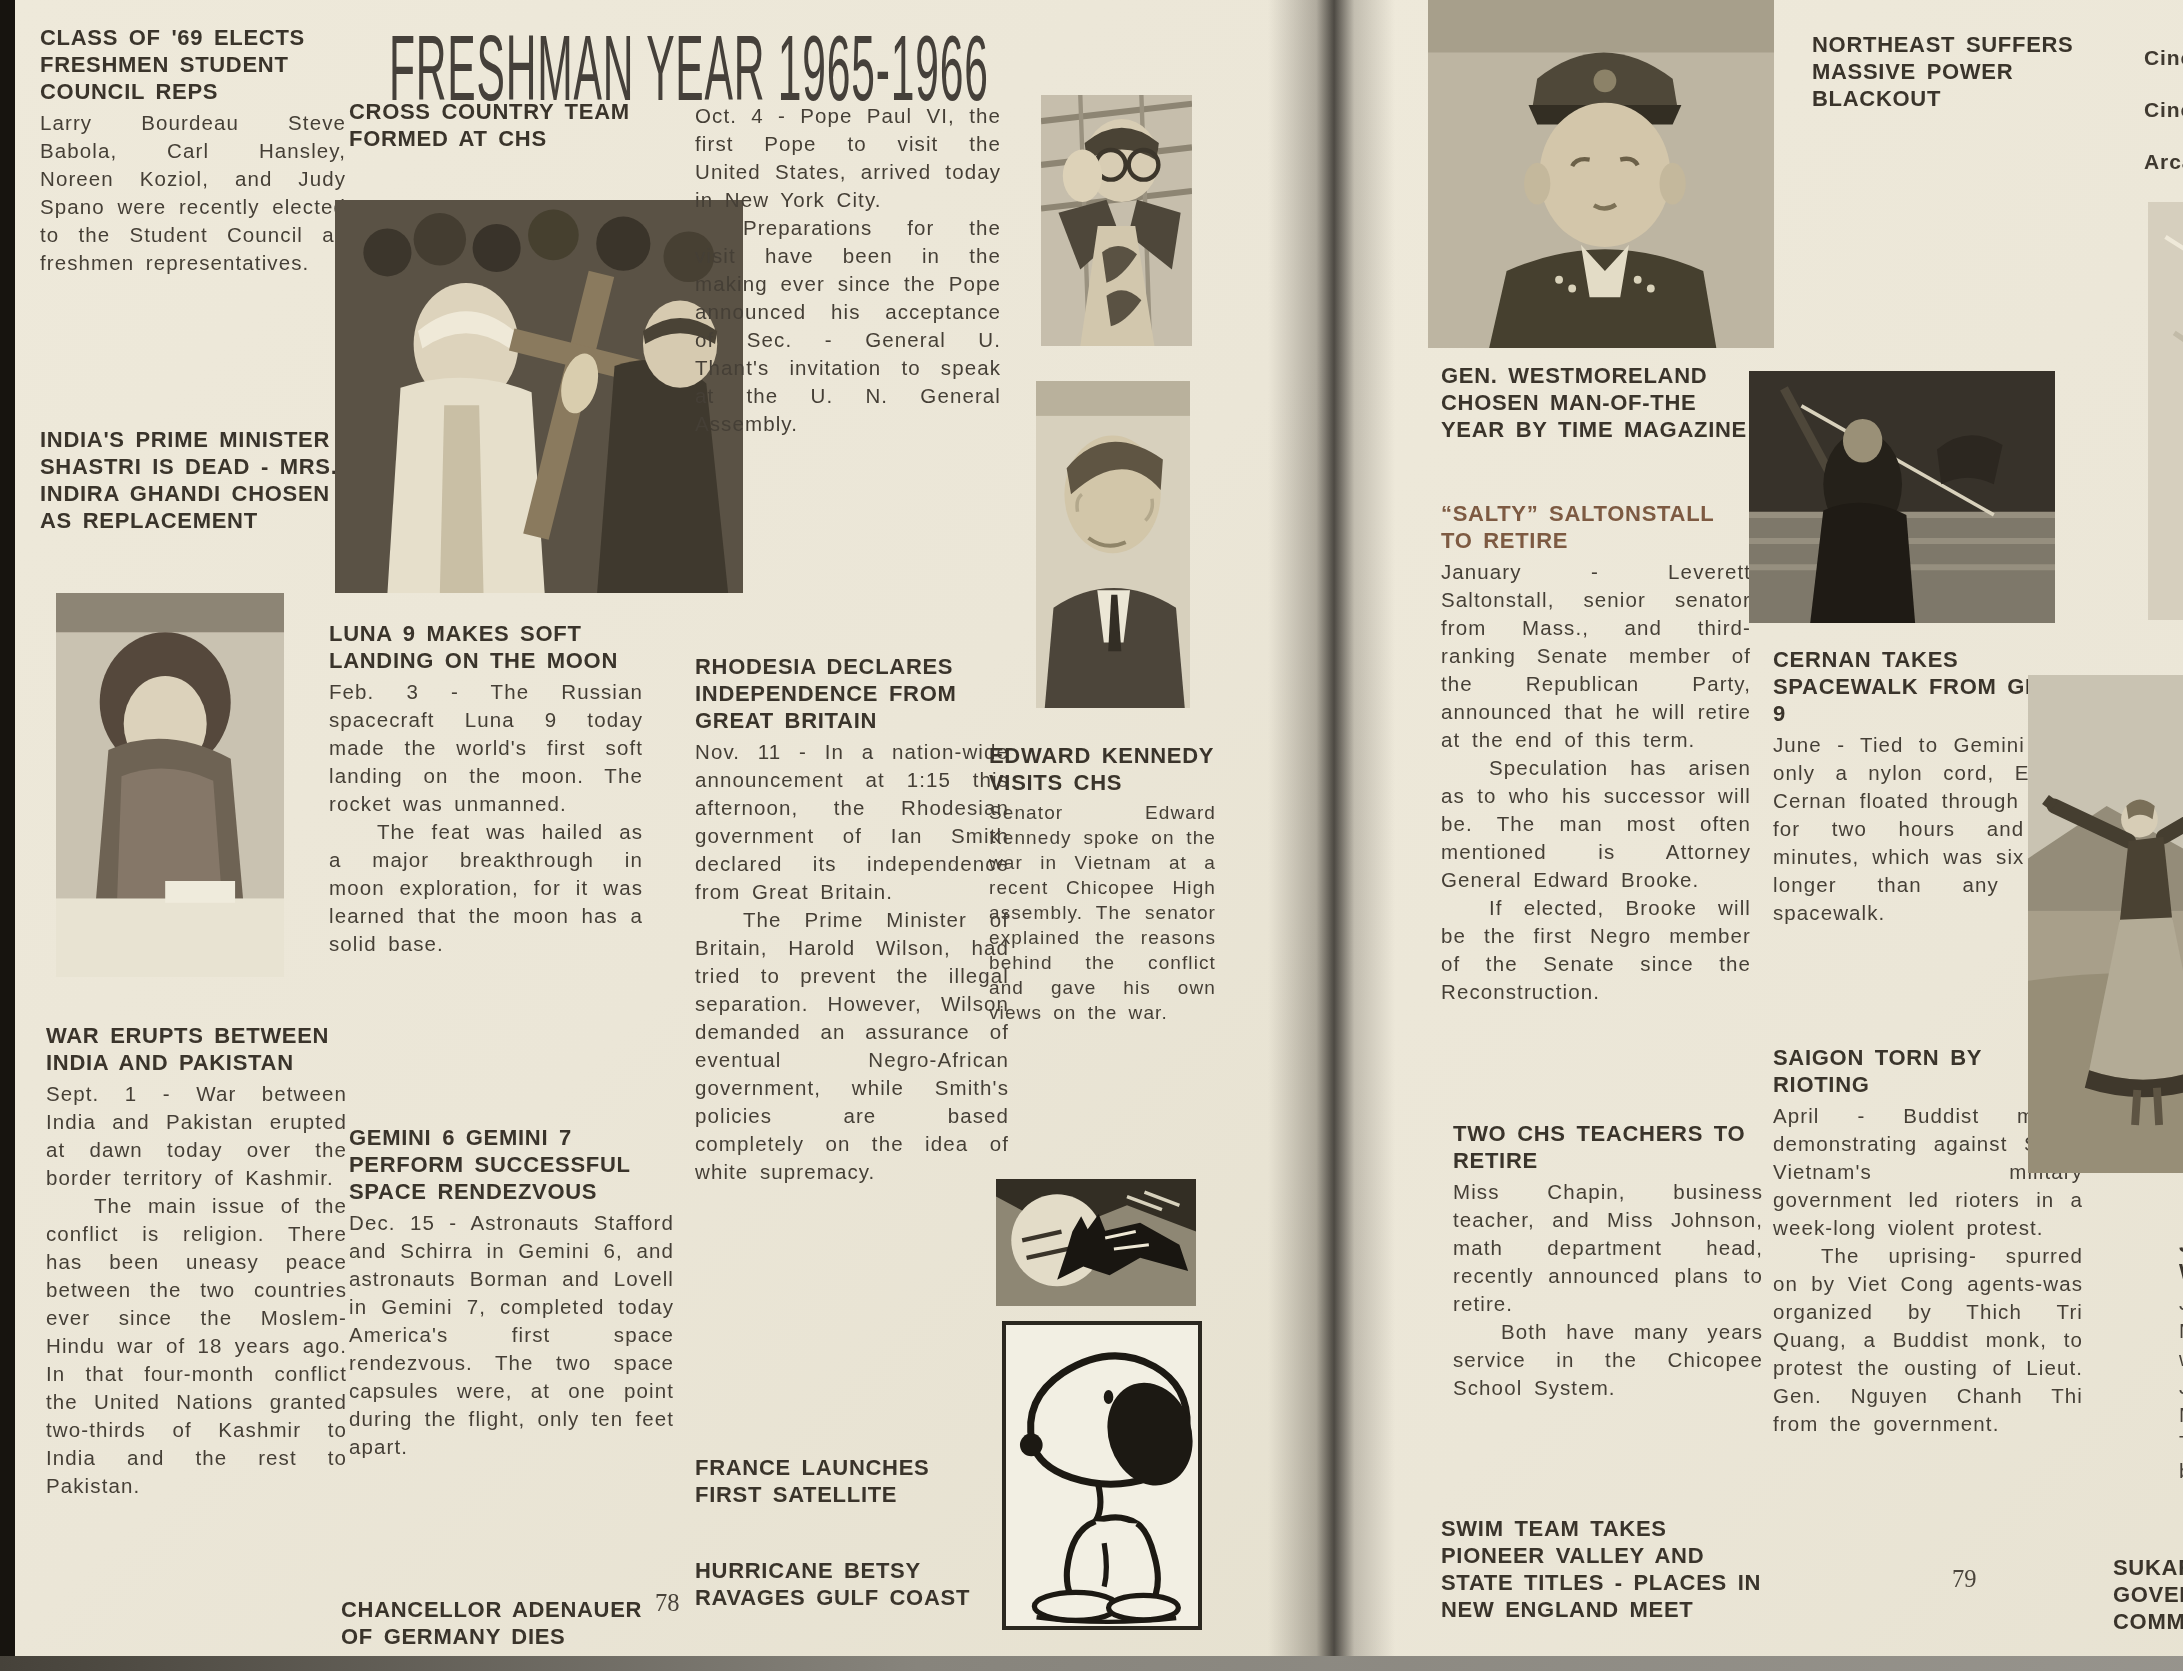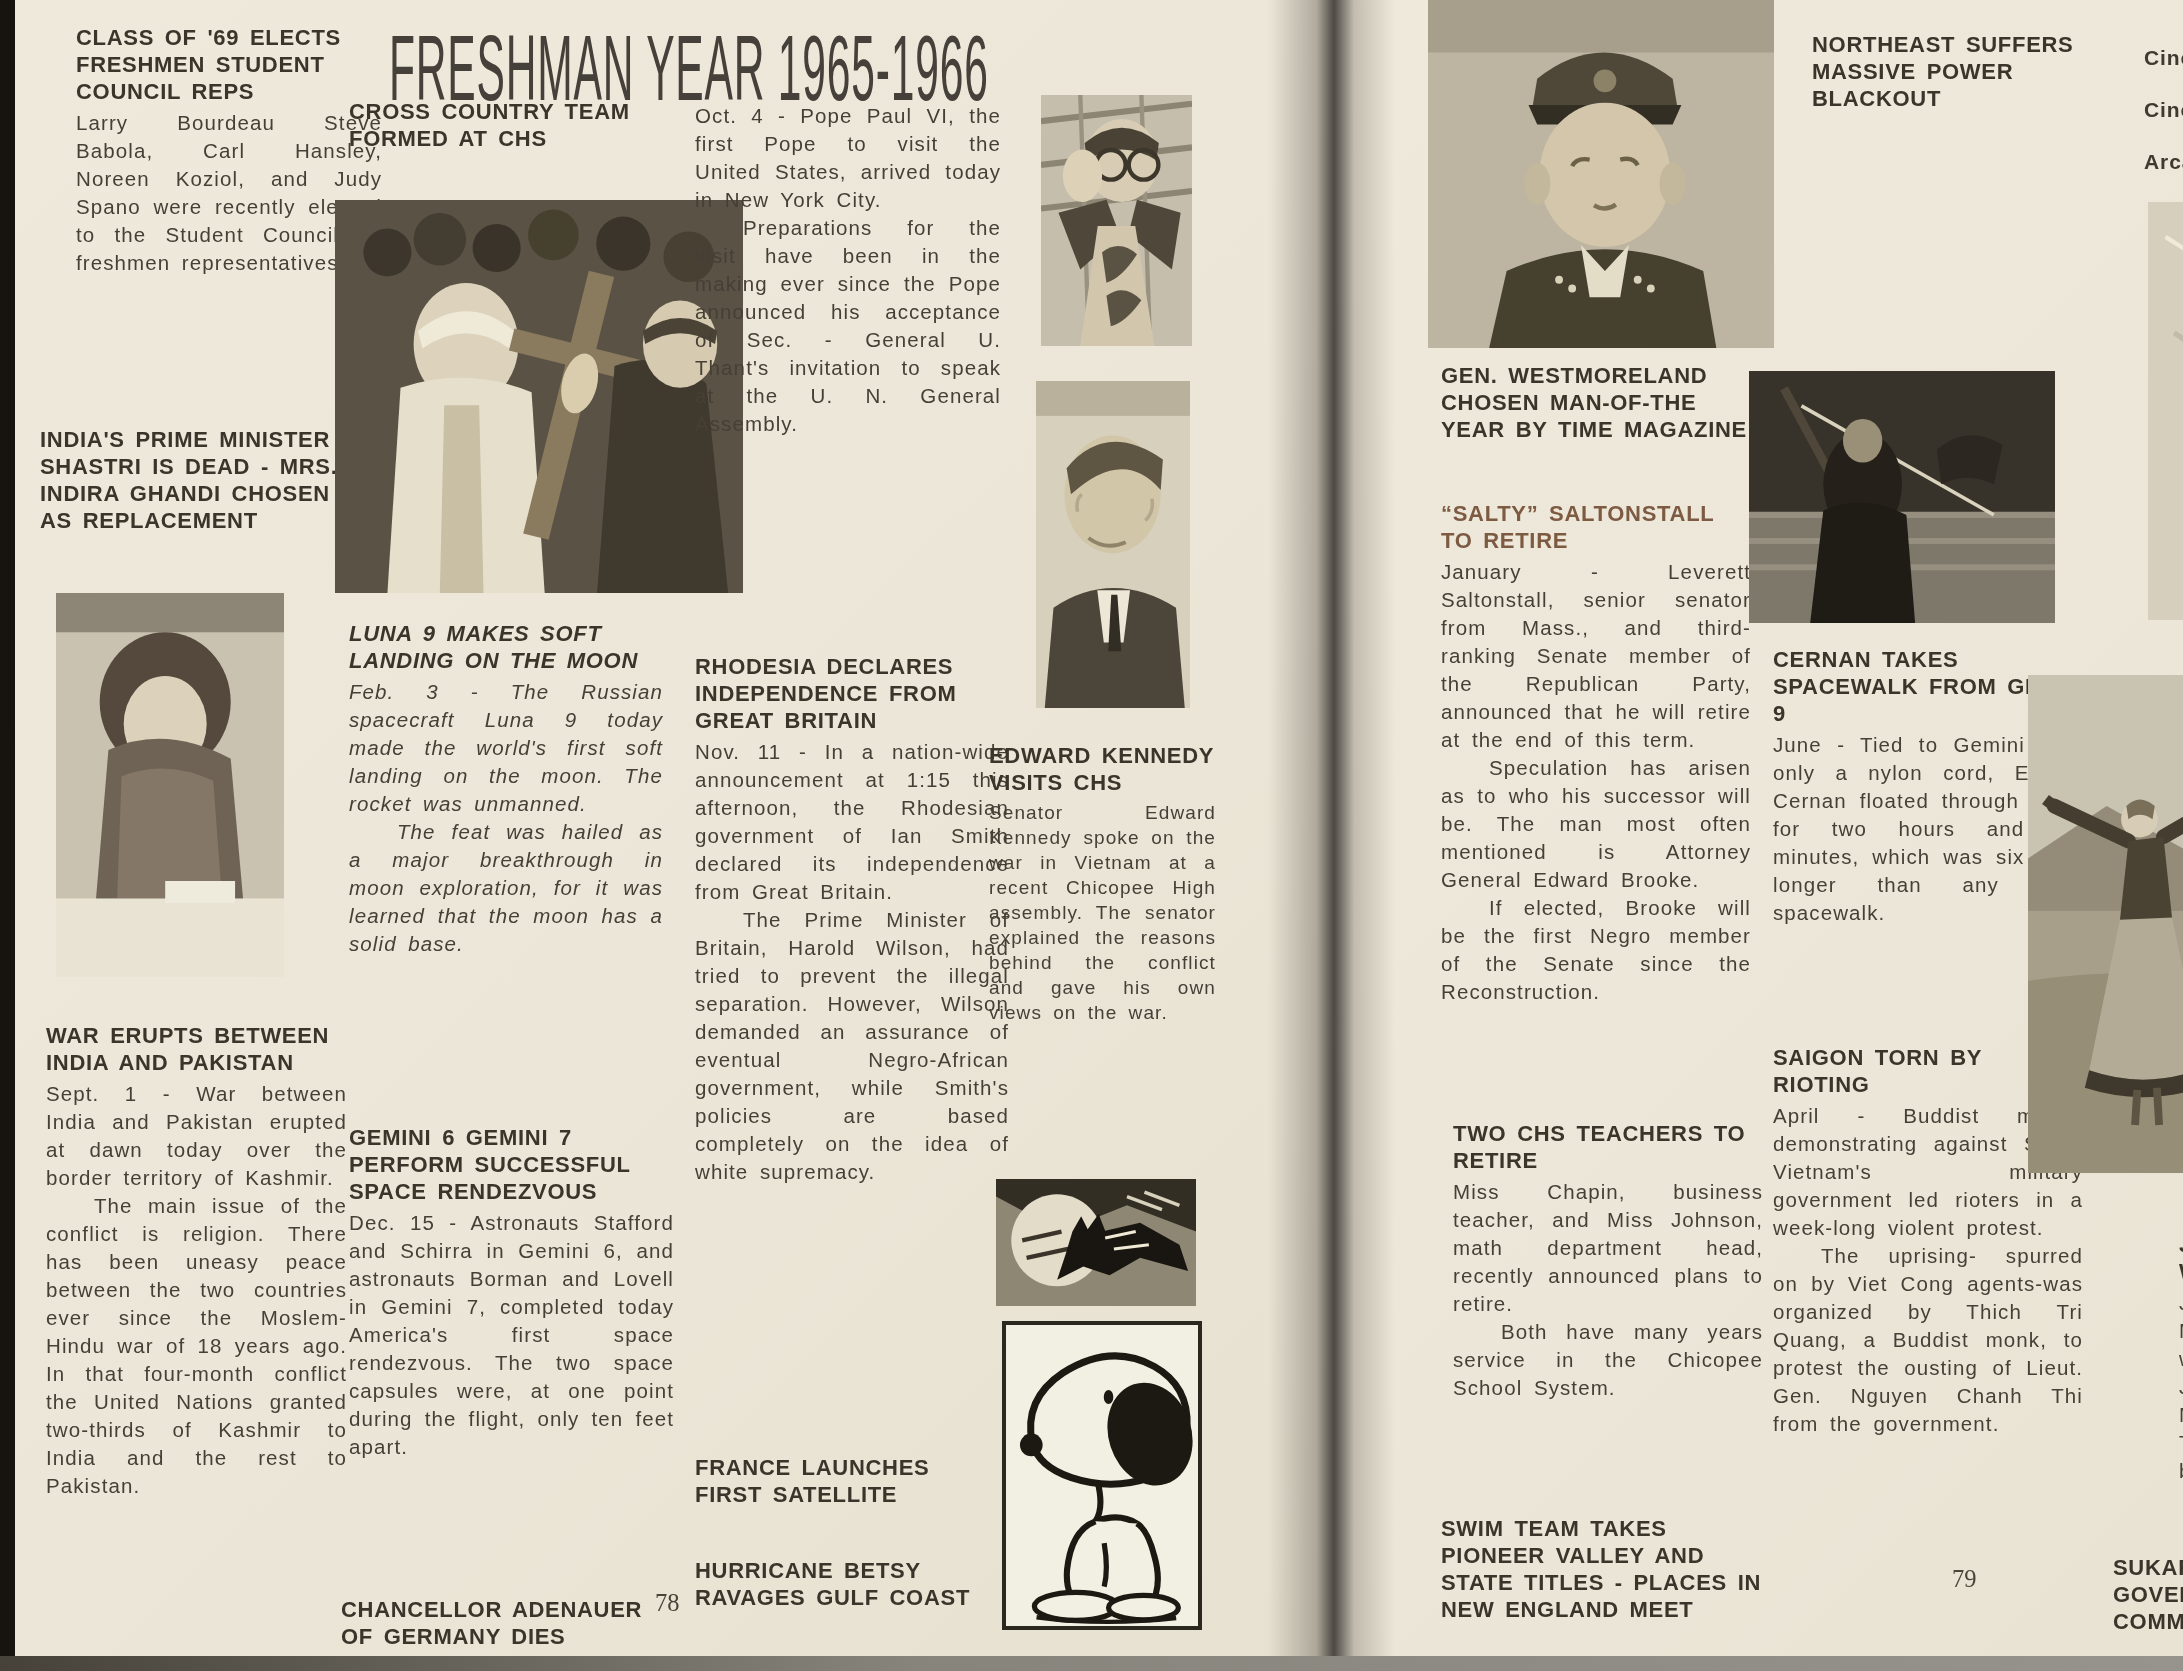--- a/index.html
+++ b/index.html
@@ -39,21 +39,21 @@
 </head>
 <body>
 
 <div id="spread">
 
   <div class="page" id="left-page"></div>
   <div class="page" id="right-page"></div>
 
   <div class="masthead">FRESHMAN YEAR 1965-1966</div>
 
-  <div class="blk" style="left:40px;top:24px;width:306px;margin-left:36px;">
+  <div class="blk" style="left:40px;top:24px;width:306px;">
     <div class="h">CLASS OF '69 ELECTS FRESHMEN STUDENT COUNCIL REPS</div>
     <p class="p first">Larry Bourdeau Steve Babola, Carl Hansley, Noreen Koziol, and Judy Spano were recently elected to the Student Council as freshmen representatives.</p>
   </div>
   <div class="blk" style="left:40px;top:426px;width:314px;">
     <div class="h">INDIA'S PRIME MINISTER SHASTRI IS DEAD - MRS. INDIRA GHANDI CHOSEN AS REPLACEMENT</div>
   </div>
 
   <div class="photo" style="left:56px;top:593px;width:228px;height:384px;">
     <svg viewBox="0 0 522 880" preserveAspectRatio="none">
       <rect width="522" height="880" fill="#c9c2b1"></rect>
@@ -92,21 +92,21 @@
       <path d="M250 470 L330 470 L340 900 L240 900 Z" fill="#c9bfa5"></path>
       <rect x="505" y="160" width="60" height="620" transform="rotate(14 535 470)" fill="#8a7a5e"></rect>
       <rect x="400" y="330" width="300" height="52" transform="rotate(14 550 356)" fill="#8a7a5e"></rect>
       <ellipse cx="560" cy="420" rx="40" ry="70" transform="rotate(14 560 420)" fill="#d9cdae"></ellipse>
       <path d="M640 380 Q760 340 850 420 L900 900 L600 900 Z" fill="#3f392e"></path>
       <ellipse cx="790" cy="330" rx="85" ry="100" fill="#d6cab0"></ellipse>
       <path d="M705 300 Q790 240 875 300 L870 330 Q790 280 710 330 Z" fill="#4a4336"></path>
     </svg>
   </div>
 
-  <div class="blk" style="left:349px;top:620px;width:314px;font-style:italic;">
+  <div class="blk" style="left:329px;top:620px;width:314px;">
     <div class="h">LUNA 9 MAKES SOFT LANDING ON THE MOON</div>
     <p class="p first">Feb. 3 - The Russian spacecraft Luna 9 today made the world's first soft landing on the moon. The rocket was unmanned.</p>
     <p class="p ind">The feat was hailed as a major breakthrough in moon exploration, for it was learned that the moon has a solid base.</p>
   </div>
 
   <div class="blk" style="left:349px;top:1124px;width:325px;">
     <div class="h">GEMINI 6 GEMINI 7 PERFORM SUCCESSFUL SPACE RENDEZVOUS</div>
     <p class="p first">Dec. 15 - Astronauts Stafford and Schirra in Gemini 6, and astronauts Borman and Lovell in Gemini 7, completed today America's first space rendezvous. The two space capsules were, at one point during the flight, only ten feet apart.</p>
   </div>
 

